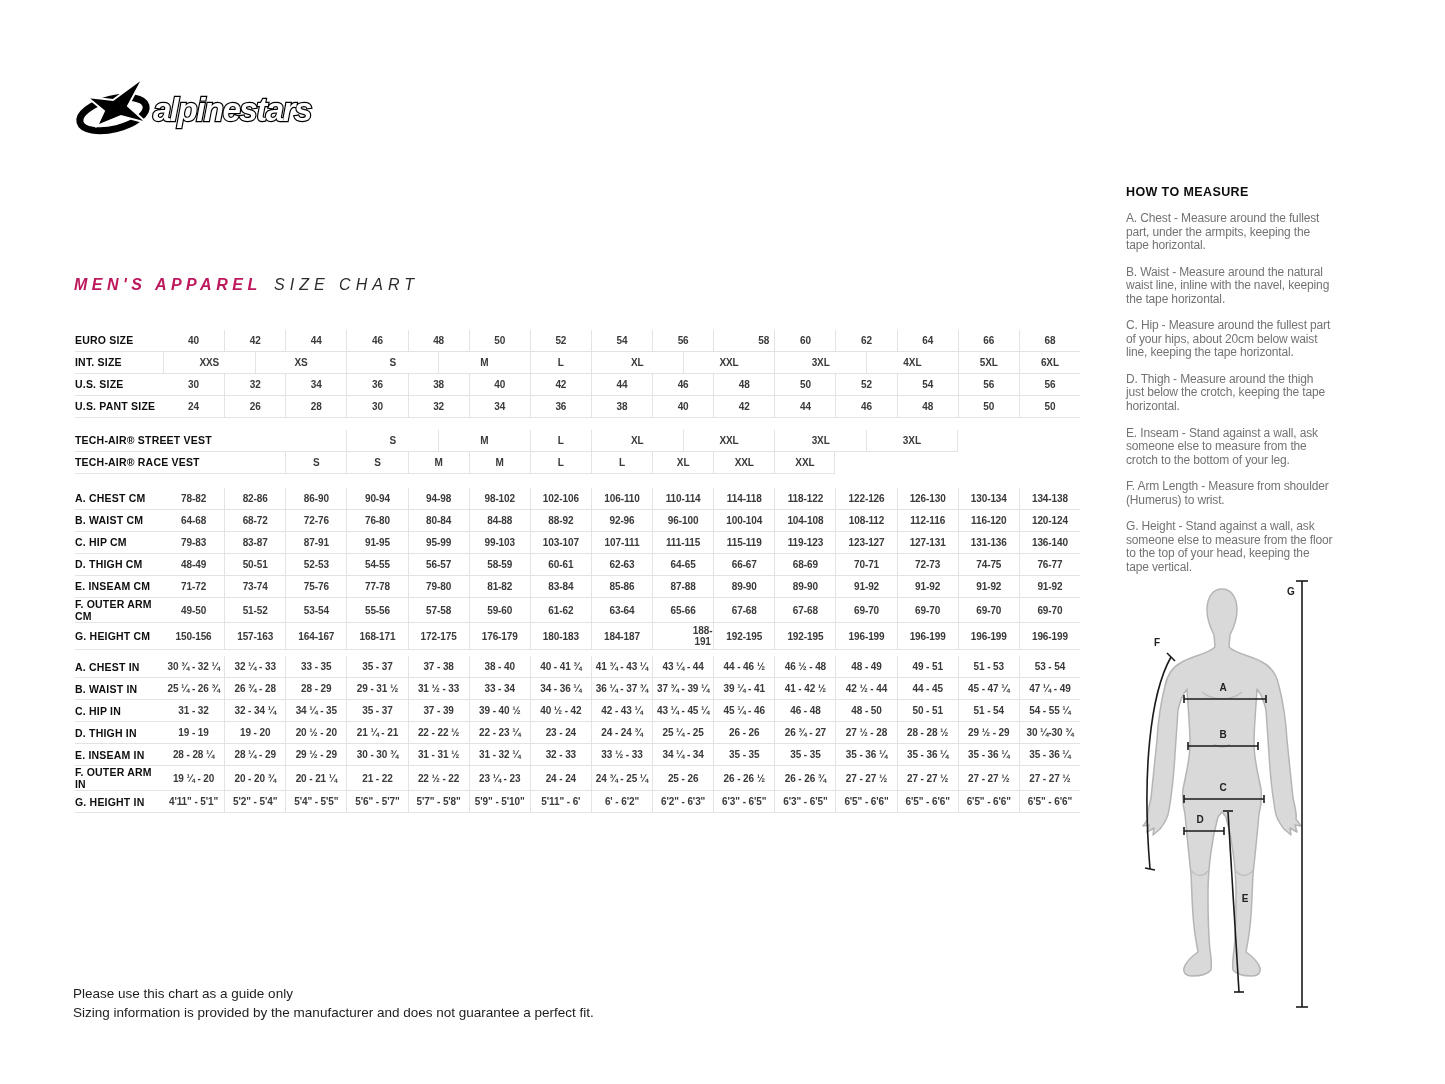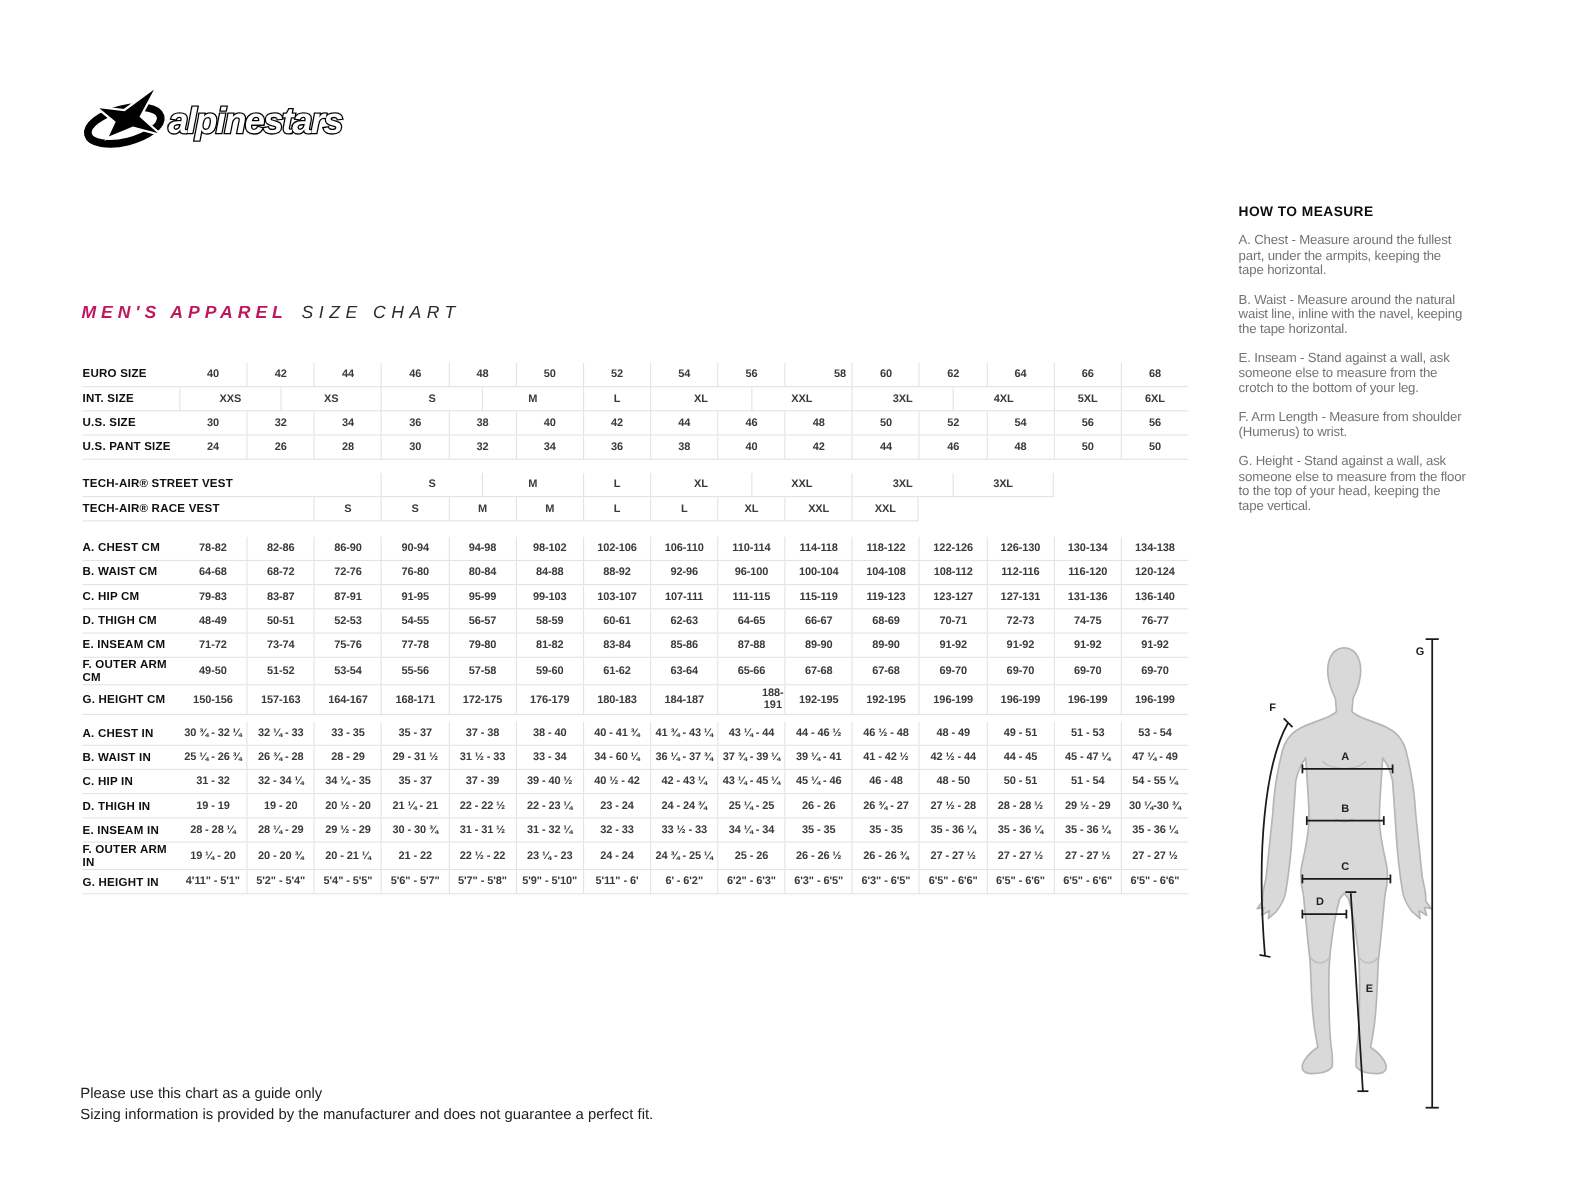--- a/index.html
+++ b/index.html
@@ -301,21 +301,21 @@
       <div class="cell" style="grid-column: 30 / span 2;">53 - 54</div>
     </div>
     <div class="trow full">
       <div class="rlabel" style="grid-column: 1 / 2;">B. WAIST IN</div>
       <div class="cell nb" style="grid-column: 2 / span 2;">25 ¼ - 26 ¾</div>
       <div class="cell" style="grid-column: 4 / span 2;">26 ¾ - 28</div>
       <div class="cell" style="grid-column: 6 / span 2;">28 - 29</div>
       <div class="cell" style="grid-column: 8 / span 2;">29 - 31 ½</div>
       <div class="cell" style="grid-column: 10 / span 2;">31 ½ - 33</div>
       <div class="cell" style="grid-column: 12 / span 2;">33 - 34</div>
-      <div class="cell" style="grid-column: 14 / span 2;">34 - 60 ¼</div>
+      <div class="cell" style="grid-column: 14 / span 2;">34 - 36 ¼</div>
       <div class="cell" style="grid-column: 16 / span 2;">36 ¼ - 37 ¾</div>
       <div class="cell" style="grid-column: 18 / span 2;">37 ¾ - 39 ¼</div>
       <div class="cell" style="grid-column: 20 / span 2;">39 ¼ - 41</div>
       <div class="cell" style="grid-column: 22 / span 2;">41 - 42 ½</div>
       <div class="cell" style="grid-column: 24 / span 2;">42 ½ - 44</div>
       <div class="cell" style="grid-column: 26 / span 2;">44 - 45</div>
       <div class="cell" style="grid-column: 28 / span 2;">45 - 47 ¼</div>
       <div class="cell" style="grid-column: 30 / span 2;">47 ¼ - 49</div>
     </div>
     <div class="trow full">
@@ -407,20 +407,22 @@
       <div class="cell" style="grid-column: 26 / span 2;">6'5" - 6'6"</div>
       <div class="cell" style="grid-column: 28 / span 2;">6'5" - 6'6"</div>
       <div class="cell" style="grid-column: 30 / span 2;">6'5" - 6'6"</div>
     </div>
   </div>
 
 <div class="howto">
   <h2>HOW TO MEASURE</h2>
   <p>A. Chest - Measure around the fullest part, under the armpits, keeping the tape horizontal.</p>
   <p>B. Waist - Measure around the natural waist line, inline with the navel, keeping the tape horizontal.</p>
+  <p>C. Hip - Measure around the fullest part of your hips, about 20cm below waist line, keeping the tape horizontal.</p>
+  <p>D. Thigh - Measure around the thigh just below the crotch, keeping the tape horizontal.</p>
   <p>E. Inseam - Stand against a wall, ask someone else to measure from the crotch to the bottom of your leg.</p>
   <p>F. Arm Length - Measure from shoulder (Humerus) to wrist.</p>
   <p>G. Height - Stand against a wall, ask someone else to measure from the floor to the top of your head, keeping the tape vertical.</p>
 </div>
 
 <div class="figwrap">
   <svg viewBox="0 0 180 445" width="180" height="445">
 
     <path fill="#d9d9d9" stroke="#b5b5b5" stroke-width="1.5" stroke-linejoin="round" d="
       M 82 15 C 91 15 97 23 97 36 C 97 47 93 55 90 61 L 89 73

